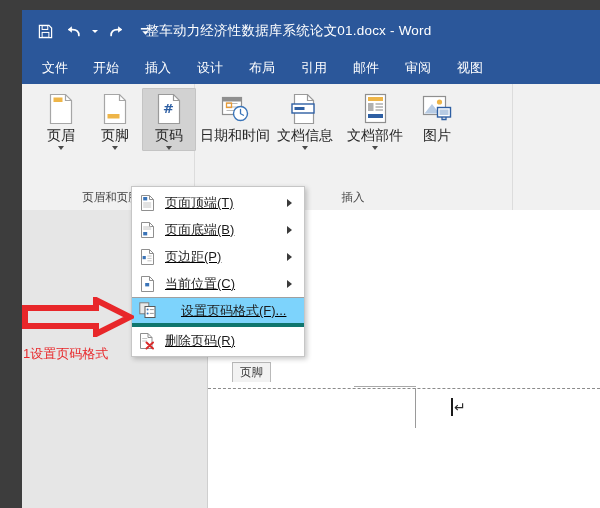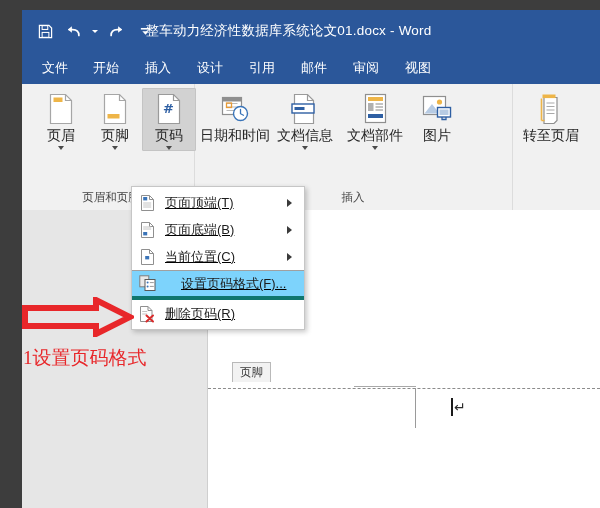--- a/index.html
+++ b/index.html
@@ -255,25 +255,25 @@
   
   .anno-arrow {
     position: absolute;
     left: 22px; top: 297px;
     width: 112px; height: 40px;
     z-index: 50;
   }
   .anno-text {
     position: absolute;
     left: 23px; top: 345px;
-    font-size: 19px;
+    font-size: 13px;
     color: #e8272a;
     white-space: nowrap;
     z-index: 50;
-    font-family: Liberation Serif, serif;
+    font-family: Liberation Sans, sans-serif;
   }
 </style>
 </head>
 <body>
 
 <div id="root">
 
   <div class="window">
 
     <div class="titlebar">
@@ -310,20 +310,21 @@
       </div>
 
       <div class="title-text">整车动力经济性数据库系统论文01.docx - Word</div>
     </div>
 
     <div class="tabstrip">
       <div class="tab file">文件</div>
       <div class="tab">开始</div>
       <div class="tab">插入</div>
       <div class="tab">设计</div>
+      <div class="tab">布局</div>
       <div class="tab">引用</div>
       <div class="tab">邮件</div>
       <div class="tab">审阅</div>
       <div class="tab">视图</div>
     </div>
 
     <div class="ribbon">
       <div class="ribbon-inner">
 
         <div class="rgroup" style="left:6px; width:166px;">
@@ -425,43 +426,20 @@
                 </svg>
               </span>
               <span class="lbl">图片</span>
             </div>
 
 
           </div>
           <div class="rgroup-label">插入</div>
         </div>
 
-        <div class="rgroup last" style="left:490px; width:88px;">
-          <div class="rgroup-items" style="left:4px;">
-
-            <div class="bigbtn wide">
-              <span class="ico">
-                <svg width="28" height="32" viewBox="0 0 28 32">
-                  <path d="M7 4.5h13v23l-3 3H7z" fill="#ffffff" stroke="#8f8f8f" stroke-width="1.2"></path>
-                  <rect x="5.5" y="1.5" width="13" height="3.6" fill="#eeb548"></rect>
-                  <path d="M4.5 5.5v22M4.5 27.5h3" fill="none" stroke="#eeb548" stroke-width="1.6"></path>
-                  <path d="M9.5 10h8M9.5 13.5h8M9.5 17h8M9.5 20.5h8" stroke="#a9a9a9" stroke-width="1.1"></path>
-                </svg>
-              </span>
-              <span class="lbl">转至页眉</span>
-            </div>
-
-            <div class="bigbtn wide">
-              
-              
-            </div>
-
-          </div>
-          <div class="rgroup-label"></div>
-        </div>
 
       </div>
     </div>
 
     <div class="workspace">
       <div class="scroll-gutter"></div>
 
       <div class="page">
         <div class="footer-tab">页脚</div>
         <div class="footer-dash"></div>
@@ -495,20 +473,32 @@
           <path d="M1.5 1.5h8l4 4v11h-12z" fill="#ffffff" stroke="#8f8f8f" stroke-width="1"></path>
           <path d="M9.5 1.5v4h4" fill="none" stroke="#8f8f8f" stroke-width="1"></path>
           <path d="M3.2 6h8M3.2 8h8" stroke="#c4c4c4" stroke-width="1"></path>
           <rect x="3.2" y="11" width="4" height="3.4" fill="#3a74b8"></rect>
         </svg>
       </span>
       <span class="menu-lbl">页面底端(B)</span>
       <span class="sub-arrow"></span>
     </div>
 
+    <div class="menu-item">
+      <span class="menu-ico">
+        <svg width="15" height="18" viewBox="0 0 15 18">
+          <path d="M1.5 1.5h8l4 4v11h-12z" fill="#ffffff" stroke="#8f8f8f" stroke-width="1"></path>
+          <path d="M9.5 1.5v4h4" fill="none" stroke="#8f8f8f" stroke-width="1"></path>
+          <rect x="2.6" y="8" width="3.2" height="3.2" fill="#3a74b8"></rect>
+          <path d="M7.4 8h4.2M7.4 10.4h4.2M7.4 12.8h4.2" stroke="#c4c4c4" stroke-width="1"></path>
+        </svg>
+      </span>
+      <span class="menu-lbl">页边距(P)</span>
+      <span class="sub-arrow"></span>
+    </div>
 
     <div class="menu-item">
       <span class="menu-ico">
         <svg width="15" height="18" viewBox="0 0 15 18">
           <path d="M1.5 1.5h8l4 4v11h-12z" fill="#ffffff" stroke="#8f8f8f" stroke-width="1"></path>
           <path d="M9.5 1.5v4h4" fill="none" stroke="#8f8f8f" stroke-width="1"></path>
           <rect x="5.2" y="8" width="4" height="3.4" fill="#3a74b8"></rect>
         </svg>
       </span>
       <span class="menu-lbl">当前位置(C)</span>

